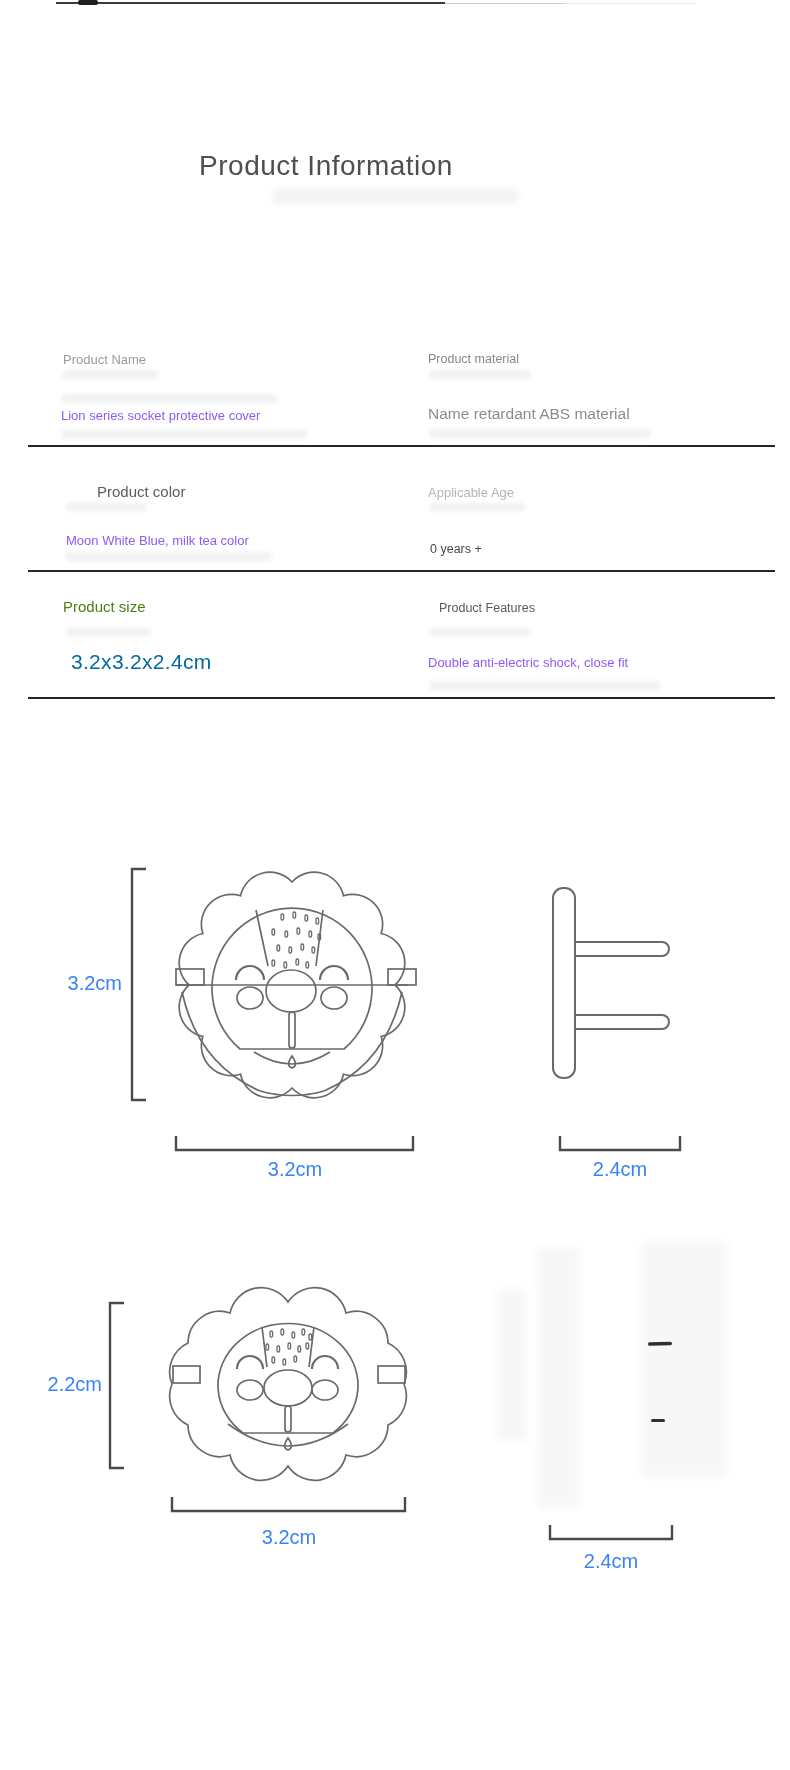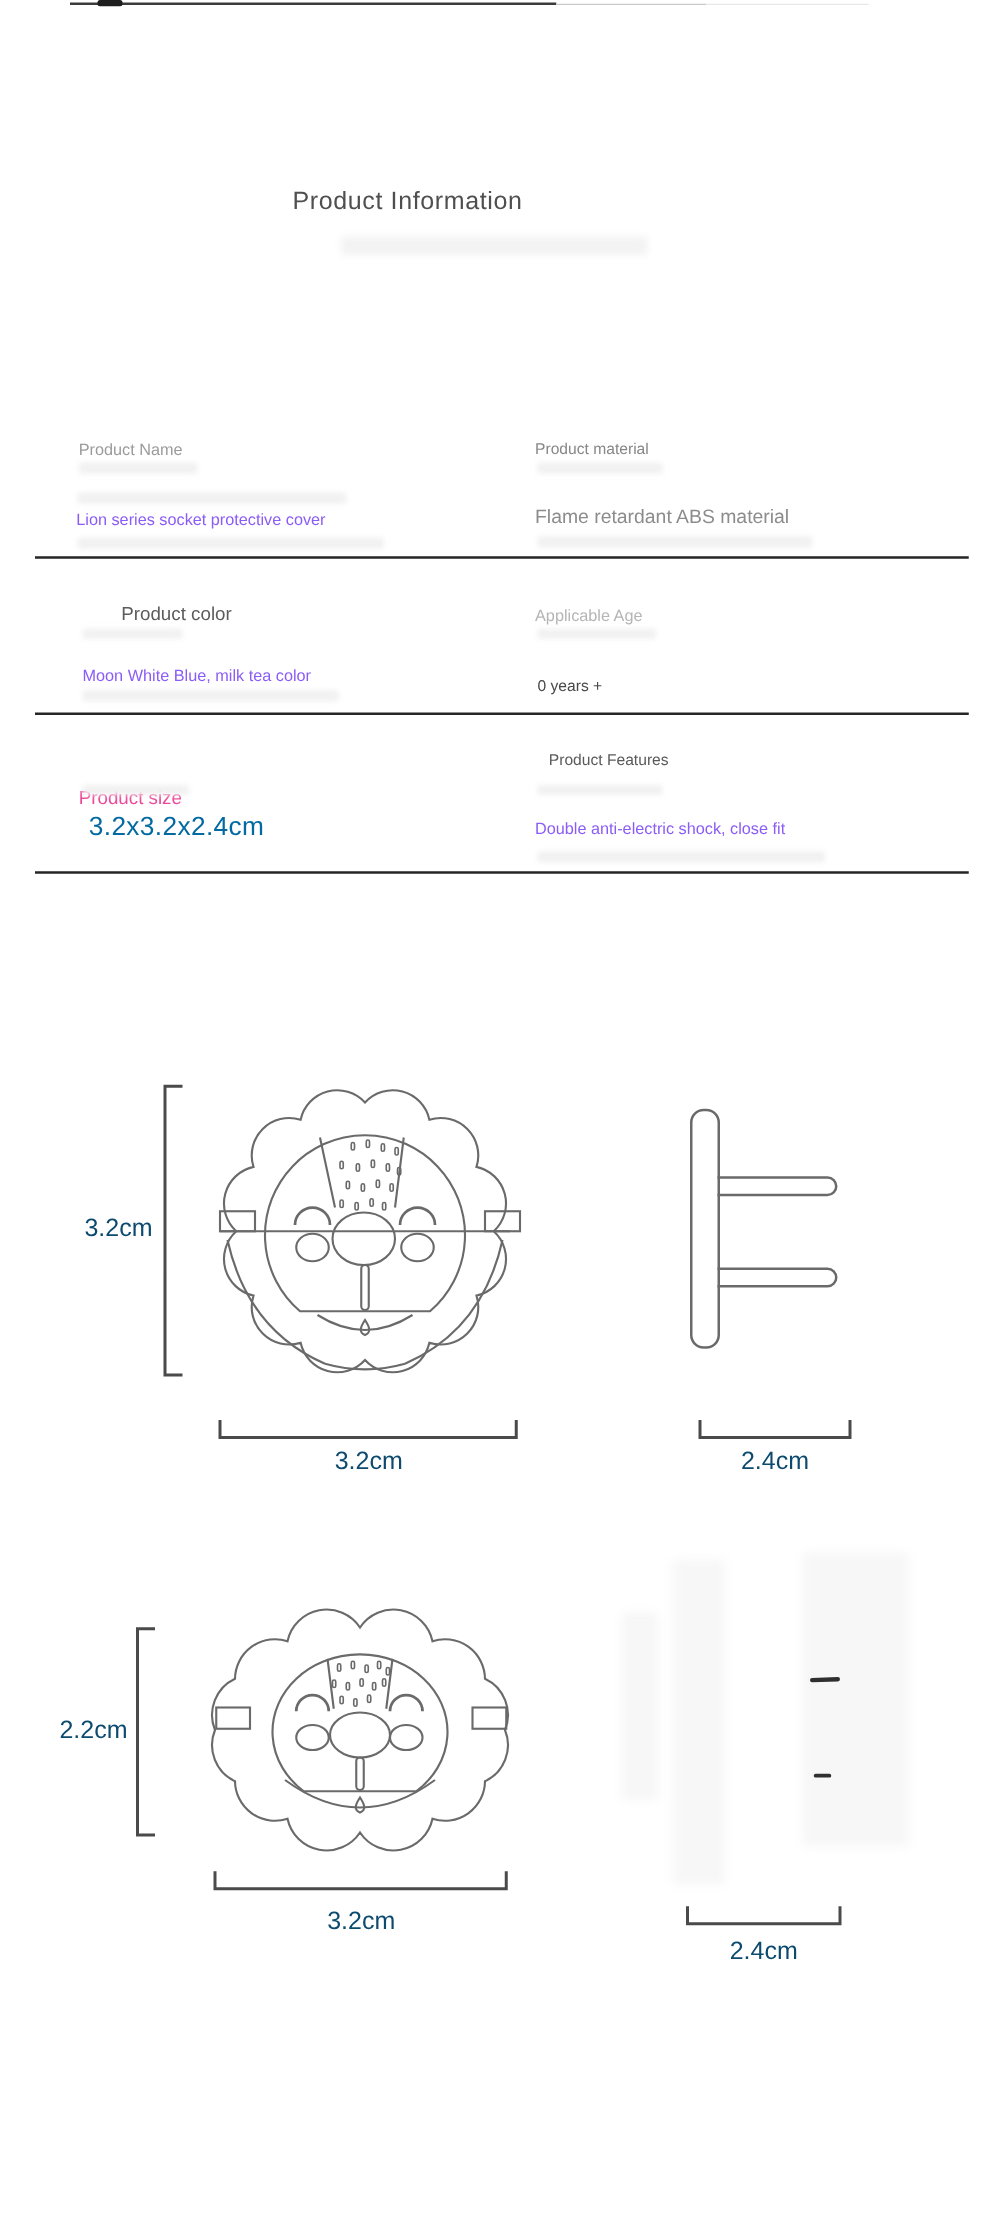--- a/index.html
+++ b/index.html
@@ -1,40 +1,40 @@
 <!DOCTYPE html>
 <html><head>
 <meta charset="utf-8">
 <style>
   html,body{margin:0;padding:0;}
   body{width:790px;height:1770px;position:relative;background:#ffffff;overflow:hidden;
        font-family:"Liberation Sans","DejaVu Sans",sans-serif;}
   .abs{position:absolute;}
   
-  .page-title{left:0;top:150px;width:652px;text-align:center;font-size:20px;color:#4f4f4f;letter-spacing:.5px;}
+  .page-title{left:0;top:150px;width:652px;text-align:center;font-size:28px;color:#4f4f4f;letter-spacing:.5px;}
   .ghost{background:#f1f1f1;filter:blur(2px);border-radius:2px;}
   .ghost.title-ghost{background:#f3f3f3;filter:blur(3px);}
   
   .top-line{left:56px;top:2px;width:389px;height:2px;background:#3b3b3b;}
   .top-line-blob{left:78px;top:0;width:20px;height:5px;background:#1e1e1e;border-radius:2px;}
   .top-line-tail{left:445px;top:3px;width:120px;height:1px;background:#c9c9c9;}
   .top-line-tail2{left:565px;top:3px;width:130px;height:1px;background:#e8e8e8;}
   
   .divider{left:28px;width:747px;height:2px;background:#262626;}
   .lbl-light{font-size:13px;color:#9b9b9b;}
   .lbl-gray{font-size:12.5px;color:#878787;}
   .lbl-dark{font-size:15px;color:#5c5c5c;}
   .lbl-faint{font-size:13px;color:#b5b5b5;}
   .lbl-dark-sm{font-size:12.5px;color:#5a5a5a;margin-left:11px;}
   .val-sm{font-size:13px;color:#8b5cf6;}
   .val-md{font-size:15.5px;color:#8c8c8c;}
   .val-tiny{font-size:12.5px;color:#484848;}
   .val-lg{font-size:21px;color:#0369a1;letter-spacing:.3px;}
   
-  .dim{font-size:20px;color:#0c4a6e;}
+  .dim{font-size:20px;color:#3b82f6;}
   .dim.c{text-align:center;}
   .dim.r{text-align:right;}
   svg{position:absolute;left:0;top:850px;}
   .smudge{background:#f7f7f7;filter:blur(4px);}
 </style>
 </head>
 <body>
 
 <div class="abs top-line"></div>
 <div class="abs top-line-blob"></div>
@@ -43,35 +43,35 @@
 
 <div class="abs page-title">Product Information</div>
 <div class="abs ghost title-ghost" style="left:273px;top:189px;width:245px;height:15px;"></div>
 
 <div class="abs lbl-light" style="left:63px;top:352px;">Product Name</div>
 <div class="abs lbl-gray" style="left:428px;top:352px;">Product material</div>
 <div class="abs ghost" style="left:63px;top:370px;width:95px;height:9px;"></div>
 <div class="abs ghost" style="left:430px;top:370px;width:100px;height:9px;"></div>
 <div class="abs ghost" style="left:62px;top:394px;width:215px;height:9px;"></div>
 <div class="abs val-sm" style="left:61px;top:408px;">Lion series socket protective cover</div>
-<div class="abs val-md" style="left:428px;top:405px;">Flame retardant ABS material</div>
+<div class="abs val-md" style="left:428px;top:405px;">Name retardant ABS material</div>
 <div class="abs ghost" style="left:62px;top:430px;width:245px;height:9px;"></div>
 <div class="abs ghost" style="left:430px;top:429px;width:220px;height:9px;"></div>
 <div class="abs divider" style="top:445px;"></div>
 
 <div class="abs lbl-dark" style="left:66px;top:483px;margin-left:31px;">Product color</div>
 <div class="abs lbl-faint" style="left:428px;top:485px;">Applicable Age</div>
 <div class="abs ghost" style="left:66px;top:503px;width:80px;height:8px;"></div>
 <div class="abs ghost" style="left:430px;top:503px;width:95px;height:8px;"></div>
 <div class="abs val-sm" style="left:66px;top:533px;">Moon White Blue, milk tea color</div>
 <div class="abs val-tiny" style="left:430px;top:542px;">0 years +</div>
 <div class="abs ghost" style="left:66px;top:552px;width:205px;height:9px;"></div>
 <div class="abs divider" style="top:570px;"></div>
 
-<div class="abs lbl-dark" style="left:63px;top:630px;color:#ec4899;">Product size</div>
+<div class="abs lbl-dark" style="left:63px;top:598px;color:#4d7c0f;">Product size</div>
 <div class="abs lbl-dark-sm" style="left:428px;top:601px;">Product Features</div>
 <div class="abs ghost" style="left:66px;top:628px;width:85px;height:8px;"></div>
 <div class="abs ghost" style="left:430px;top:628px;width:100px;height:8px;"></div>
 <div class="abs val-lg" style="left:71px;top:650px;">3.2x3.2x2.4cm</div>
 <div class="abs val-sm" style="left:428px;top:655px;">Double anti-electric shock, close fit</div>
 <div class="abs ghost" style="left:430px;top:681px;width:230px;height:9px;"></div>
 <div class="abs divider" style="top:697px;"></div>
 
 <div class="abs smudge" style="left:497px;top:1290px;width:30px;height:150px;"></div>
 <div class="abs smudge" style="left:538px;top:1248px;width:42px;height:260px;"></div>

